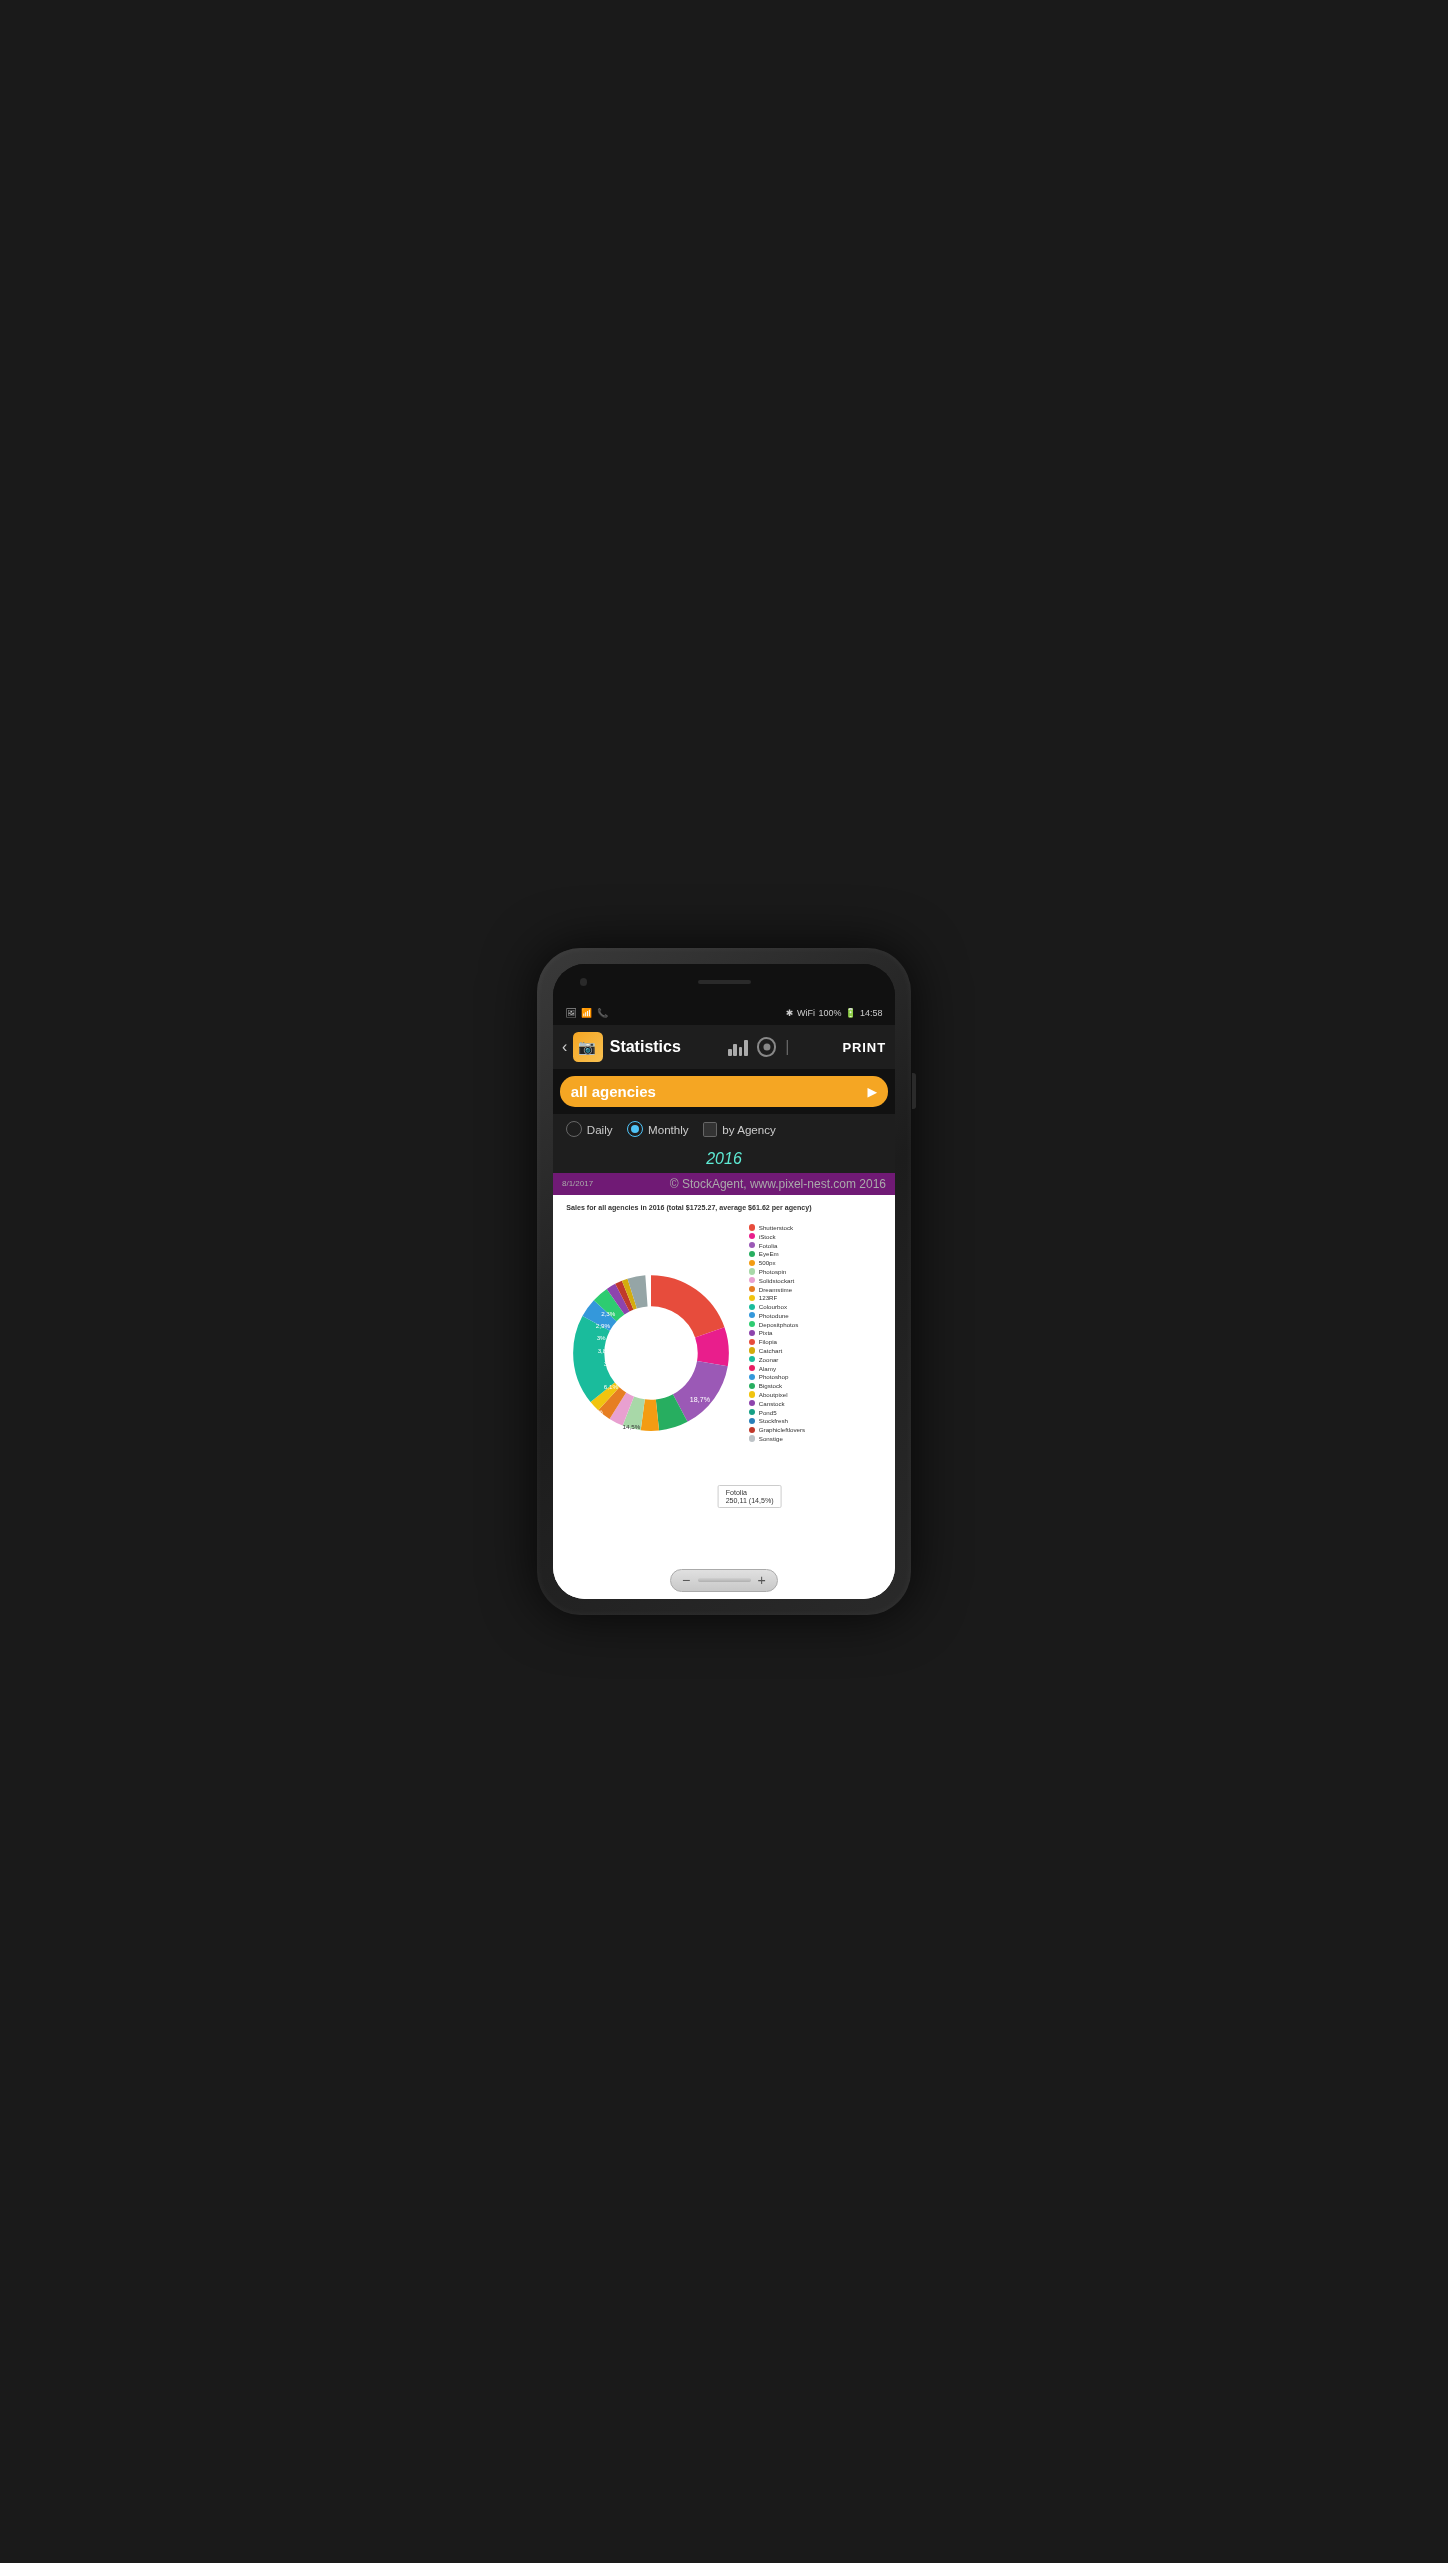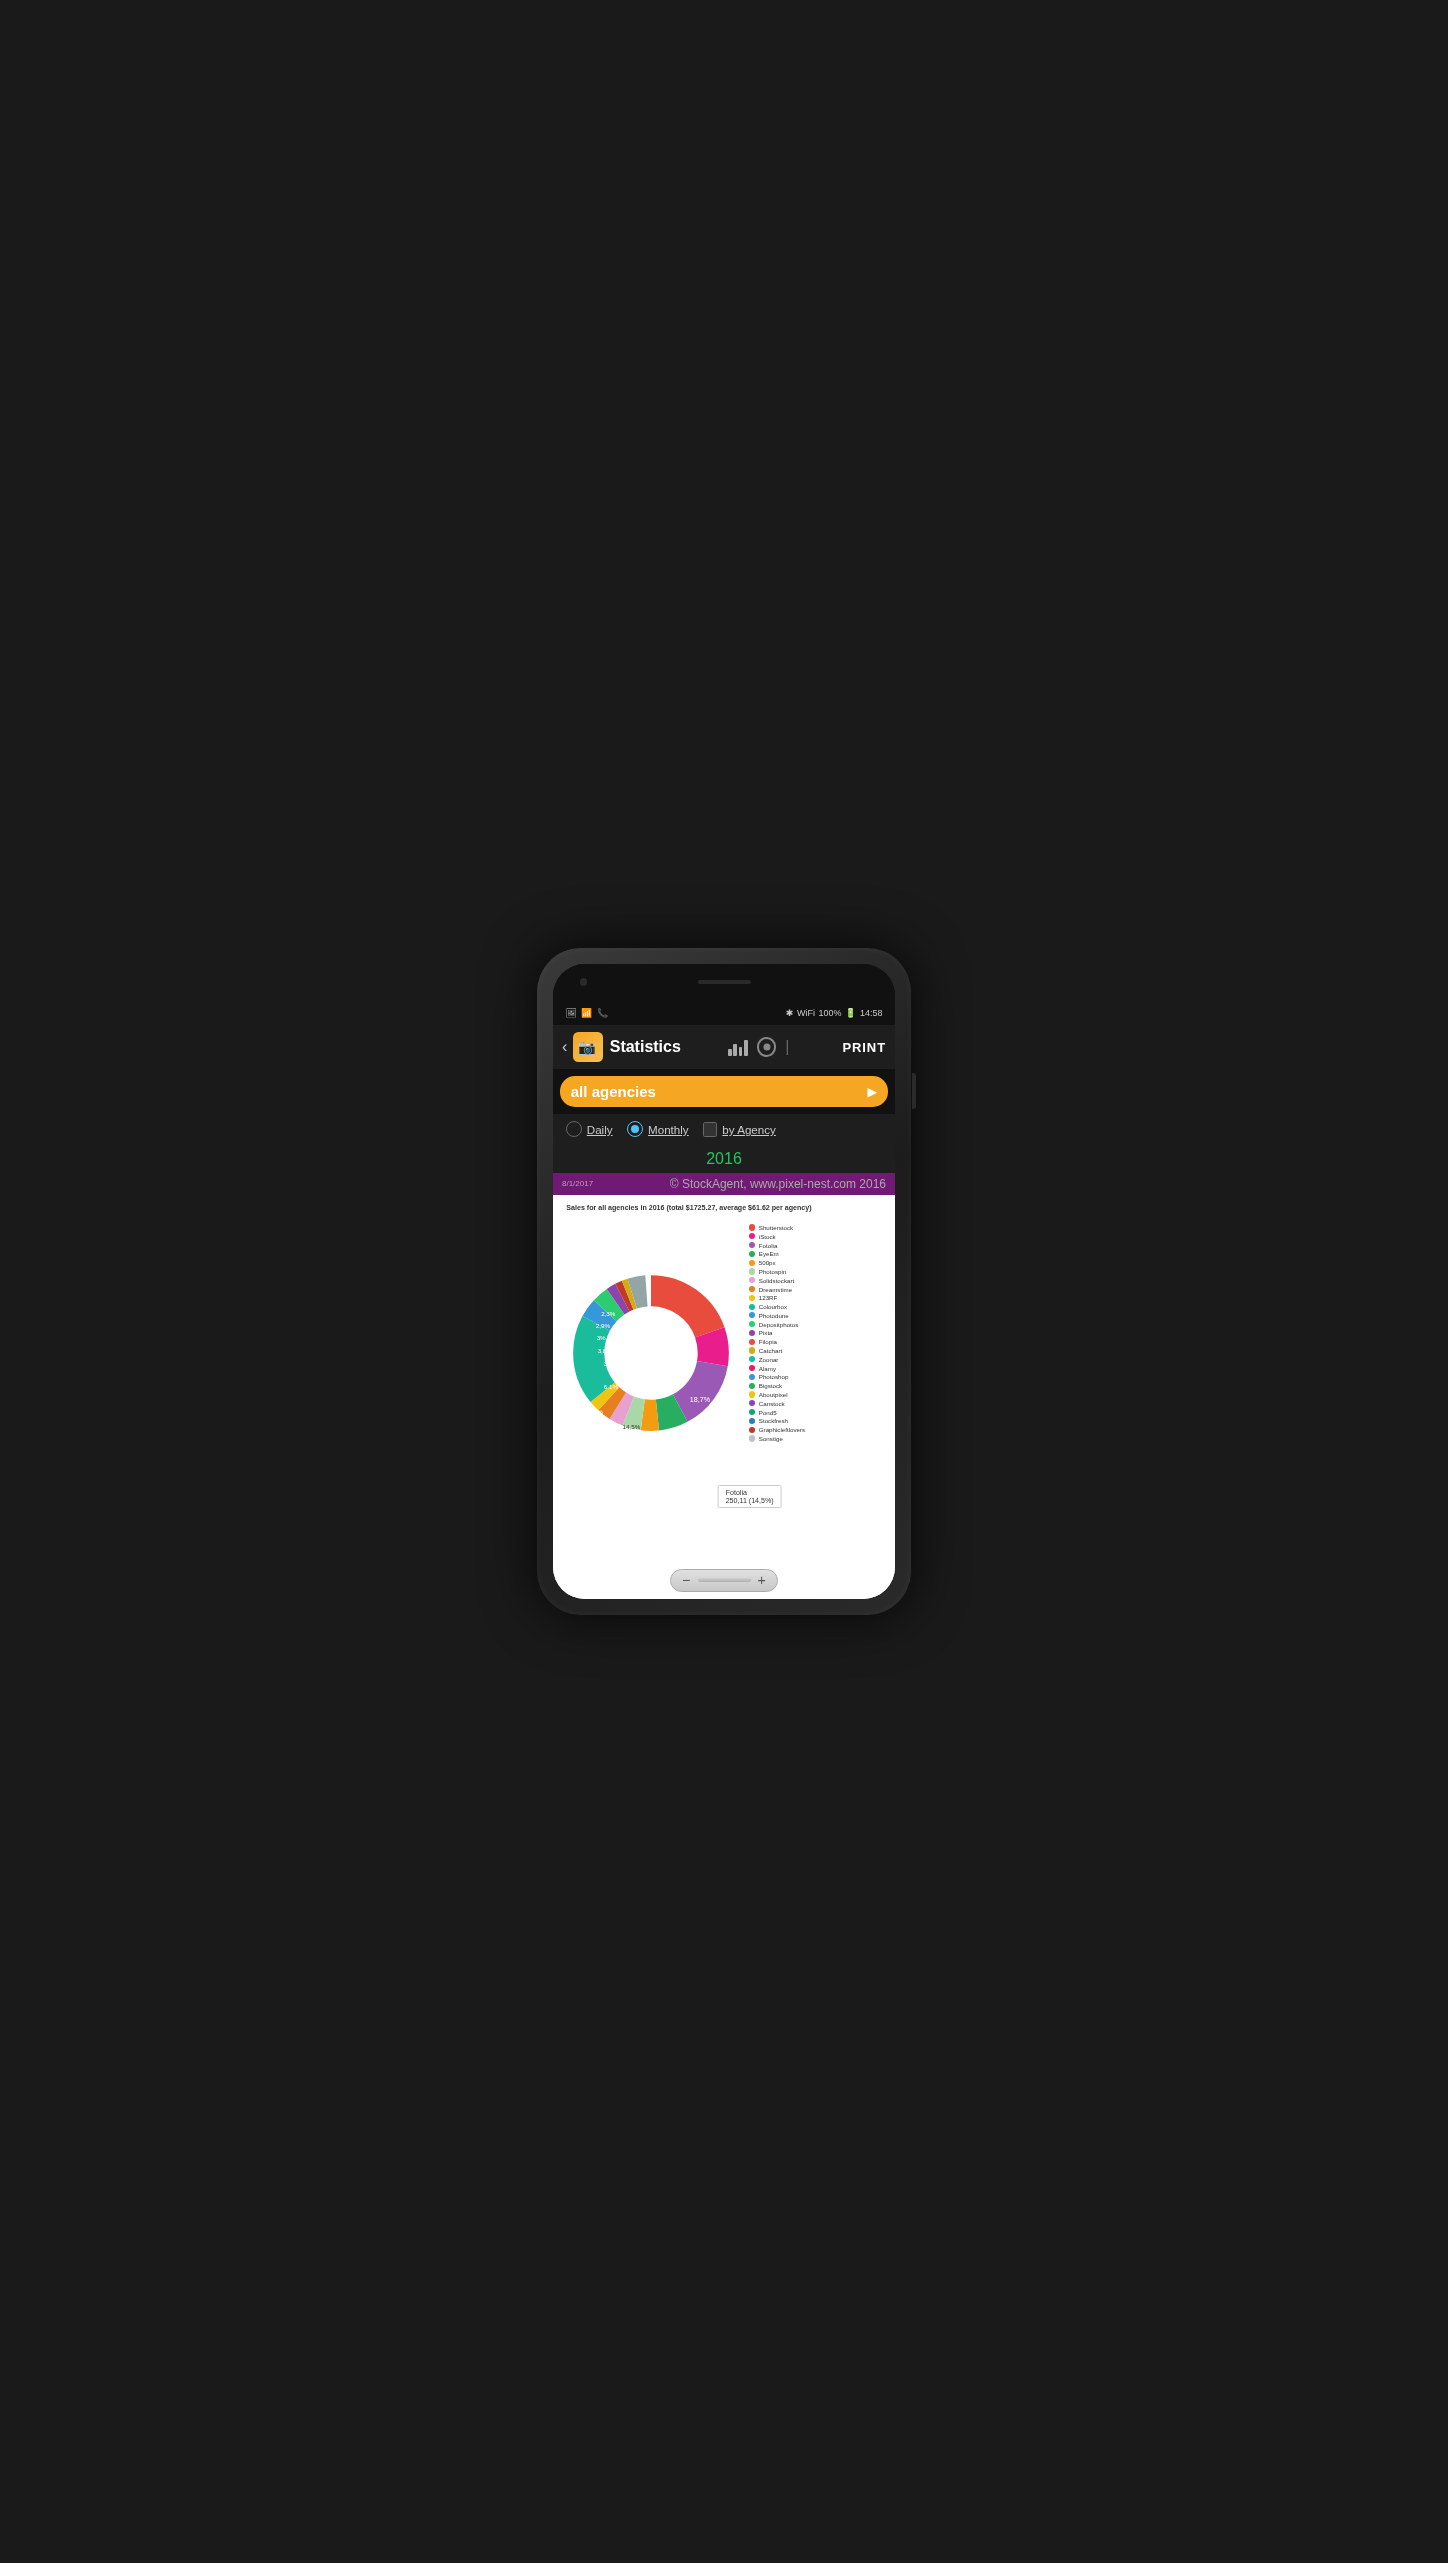--- a/index.html
+++ b/index.html
@@ -212,21 +212,20 @@
     .radio-circle.selected::after {
       content: '';
       width: 8px;
       height: 8px;
       background: #4fc3f7;
       border-radius: 50%;
     }
     .radio-label {
       color: #ccc;
       font-size: 11.6px;
-      text-decoration: underline;
     }
     .checkbox-item {
       display: flex;
       align-items: center;
       gap: 5.3px;
     }
     .checkbox-square {
       width: 14.2px;
       height: 14.2px;
       border: 1.8px solid #666;
@@ -235,22 +234,23 @@
     }
 
     
     .year-bar {
       background: #1e1e1e;
       text-align: center;
       padding: 5.3px;
       flex-shrink: 0;
     }
     .year-text {
-      color: #22c55e;
+      color: #5eead4;
       font-size: 16px;
+      font-style: italic;
     }
 
     
     .chart-container {
       flex: 1;
       background: #fff;
       overflow: hidden;
       position: relative;
       display: flex;
       flex-direction: column;

